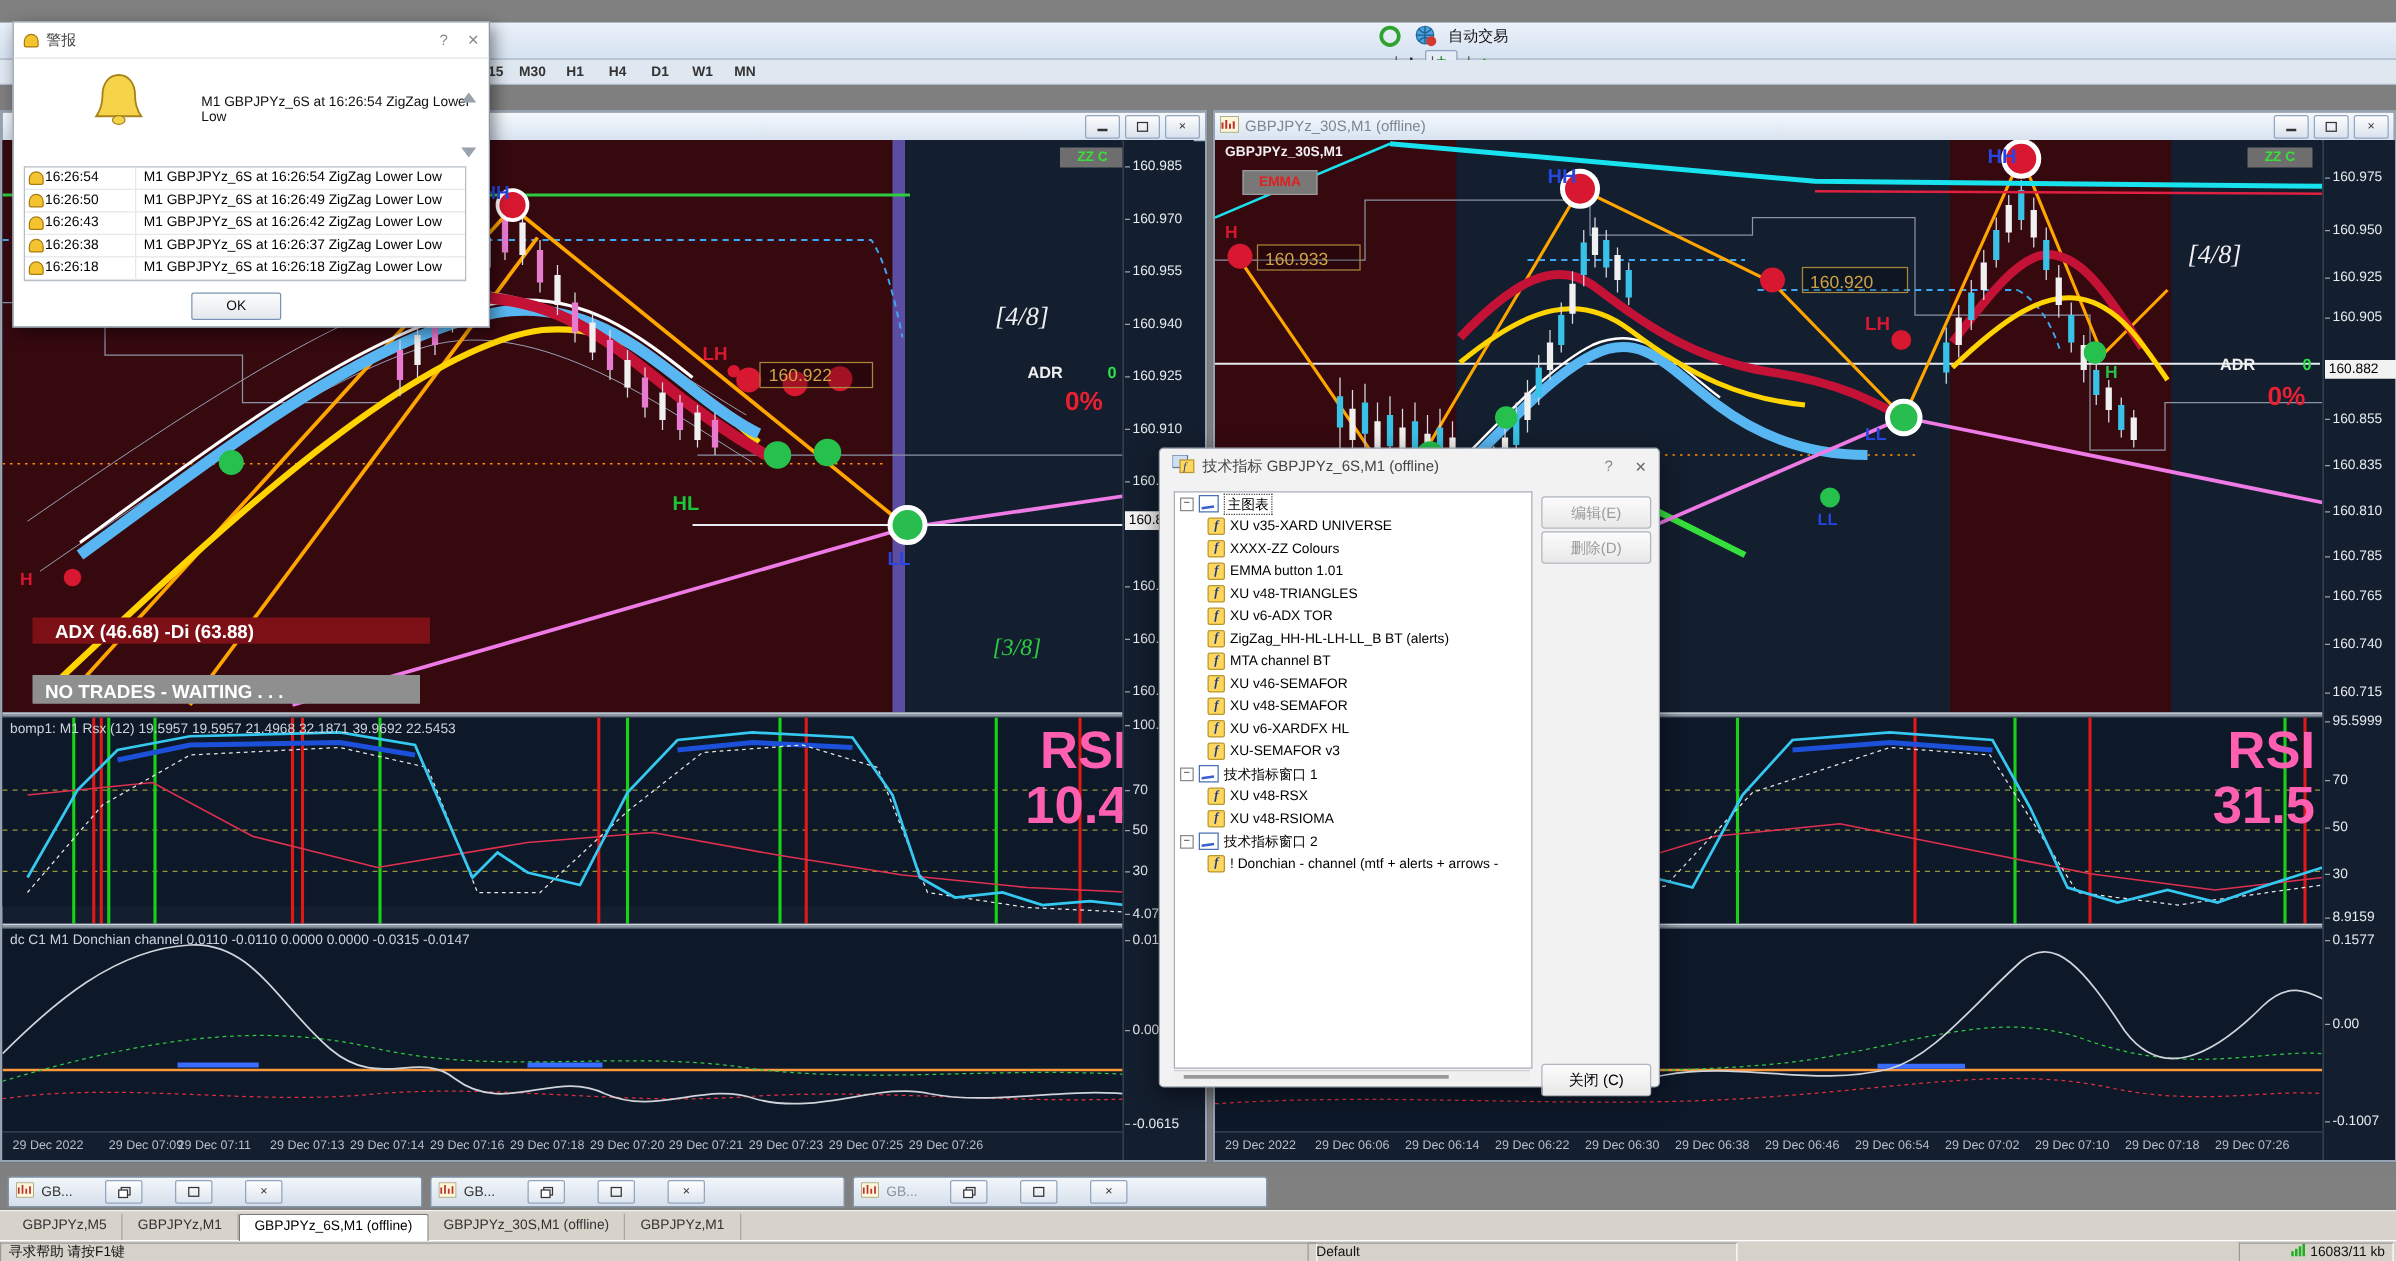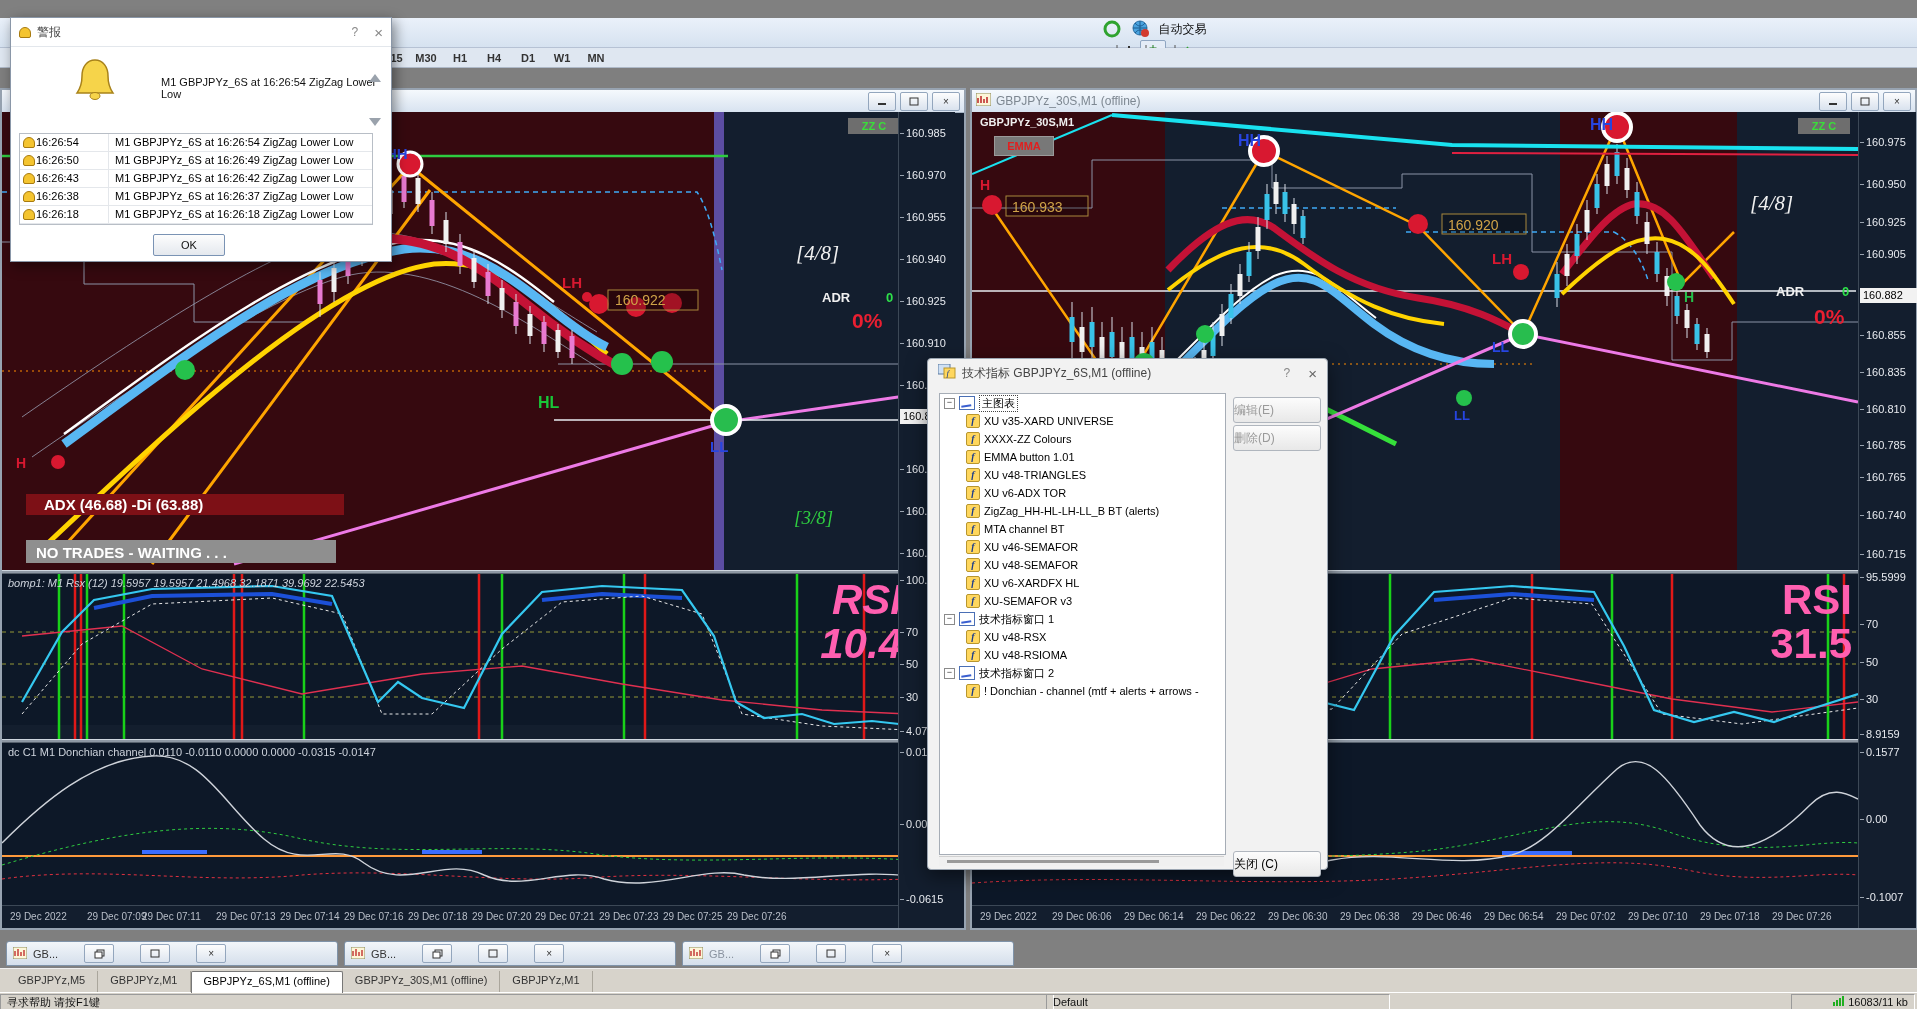--- a/index.html
+++ b/index.html
@@ -57,21 +57,21 @@
   .inddlg .dtitle{height:28px;display:flex;align-items:center;gap:6px;padding:0 10px;color:#444;font-size:12px;}
   .tree{position:absolute;left:11px;top:34px;width:285px;height:460px;background:#fff;border:1px solid #a6adb6;overflow:hidden;}
   .trow{display:flex;align-items:center;height:18px;gap:4px;white-space:nowrap;color:#000;}
   .trow.child{padding-left:26px;}
   .trow.root{padding-left:4px;}
   .expander{width:9px;height:9px;border:1px solid #8a8a8a;background:#fff;font-size:9px;line-height:7px;text-align:center;color:#333;flex:none;}
   .cicon{width:14px;height:12px;border:1px solid #4a6fb5;background:#fff;flex:none;position:relative;}
   .cicon::after{content:"";position:absolute;left:1px;top:4px;width:10px;height:4px;border-bottom:2px solid #3a5fd0;transform:rotate(-8deg);}
   .ficon{width:12px;height:12px;background:#ffd75e;border:1px solid #b8962e;border-radius:2px;color:#1a3c8c;font-family:"Liberation Serif",serif;font-style:italic;font-weight:bold;font-size:10px;line-height:11px;text-align:center;flex:none;}
   .focuslab{border:1px dotted #444;padding:0 2px;}
-  .dbtn{position:absolute;left:305px;width:86px;height:24px;background:linear-gradient(#fcfcfc,#e8e8e8);border:1px solid #b0b6be;border-radius:3px;text-align:left;line-height:24px;font-size:12px;}
+  .dbtn{position:absolute;left:305px;width:86px;height:24px;background:linear-gradient(#fcfcfc,#e8e8e8);border:1px solid #b0b6be;border-radius:3px;text-align:center;line-height:24px;font-size:12px;}
   .dbtn.disabled{color:#9a9a9a;}
   .hscroll{position:absolute;left:11px;top:497px;width:285px;height:9px;background:#f0f0f0;border-top:1px solid #d0d0d0;}
   .hthumb{position:absolute;left:8px;top:3px;width:212px;height:3px;background:#9a9a9a;}
   
   .minrow{position:absolute;left:0;top:940px;width:100%;height:27px;background:#808080;}
   .minwin{position:absolute;top:1px;width:332px;height:25px;background:linear-gradient(#f2f6fa,#d5dfeb);border:1px solid #7f93a9;border-radius:3px 3px 0 0;display:flex;align-items:center;padding:0 6px;box-sizing:border-box;font-size:11px;color:#333;gap:6px;}
   .mbtn{width:28px;height:17px;background:linear-gradient(#fdfdfd,#dde5ef);border:1px solid #93a6bd;border-radius:2px;margin-left:20px;display:flex;align-items:center;justify-content:center;font-size:10px;color:#333;}
   .tabrow{position:absolute;left:0;top:968px;width:100%;height:24px;background:#d7d3cb;border-top:1px solid #efefef;display:flex;align-items:flex-end;padding-left:6px;box-sizing:border-box;font-size:11px;color:#333;}
   .tab{padding:3px 12px;border-right:1px solid #aaa69c;height:15px;}
   .tab.active{background:#fff;border:1px solid #777;border-bottom:none;position:relative;top:1px;font-weight:normal;color:#000;z-index:2;border-radius:2px 2px 0 0;}
@@ -270,21 +270,21 @@
           <text x="820" y="190" fill="#f0f0f0" font-size="13" font-weight="bold">ADR</text>
           <text x="884" y="190" fill="#2ee04a" font-size="13" font-weight="bold">0</text>
           <text x="850" y="216" fill="#ea1f31" font-size="21" font-weight="bold">0%</text>
           <text x="792" y="412" fill="#2ecc40" font-size="19" font-style="italic" font-family="Liberation Serif,serif">[3/8]</text>
         </svg>
         <div class="zz-badge" style="right:8px;top:6px;">ZZ C</div>
       </div>
 
       <div class="sep" style="top:480px;"></div>
 
-      <div class="plot" style="top:484px;width:906px;height:151px;font-style:italic;">
+      <div class="plot" style="top:484px;width:906px;height:151px;">
         <div class="pane-bg"></div>
         <svg width="906" height="165" viewBox="0 0 906 165" style="position:absolute;left:0;top:0;display:block">
           <path d="M0,58 H906 M0,90 H906 M0,123 H906" stroke="#cfcf40" stroke-width="1" stroke-dasharray="4,4" fill="none" opacity="0.7"></path>
           <path d="M57,0 V165 M85,0 V165 M122,0 V165 M302,0 V165 M500,0 V165 M622,0 V165 M795,0 V165" stroke="#19d119" stroke-width="2.5"></path>
           <path d="M73,0 V165 M79,0 V165 M232,0 V165 M240,0 V165 M477,0 V165 M643,0 V165 M862,0 V165" stroke="#e01818" stroke-width="2.5"></path>
           <path d="M92,34 L150,22 L270,20 L330,30 M540,26 L600,20 L680,24" stroke="#1c50d8" stroke-width="4" fill="none"></path>
           <path d="M20,62 L120,52 L200,95 L300,120 L420,100 L520,92 L620,110 L720,126 L820,136 L906,140" stroke="#e03050" stroke-width="1.3" fill="none"></path>
           <path d="M20,140 L80,70 L150,30 L270,24 L340,40 L380,140 L430,140 L500,75 L560,28 L640,22 L700,40 L740,140 L820,152 L906,156" stroke="#e8e8e8" stroke-width="1" stroke-dasharray="3,3" fill="none"></path>
           <path d="M20,128 L60,58 L92,26 L150,15 L270,12 L330,22 L356,82 L376,128 L396,108 L420,124 L462,134 L500,60 L540,18 L600,12 L680,16 L712,62 L734,128 L762,144 L800,140 L832,150 L870,147 L906,151" stroke="#35c8f0" stroke-width="2.2" fill="none"></path>
         </svg>

